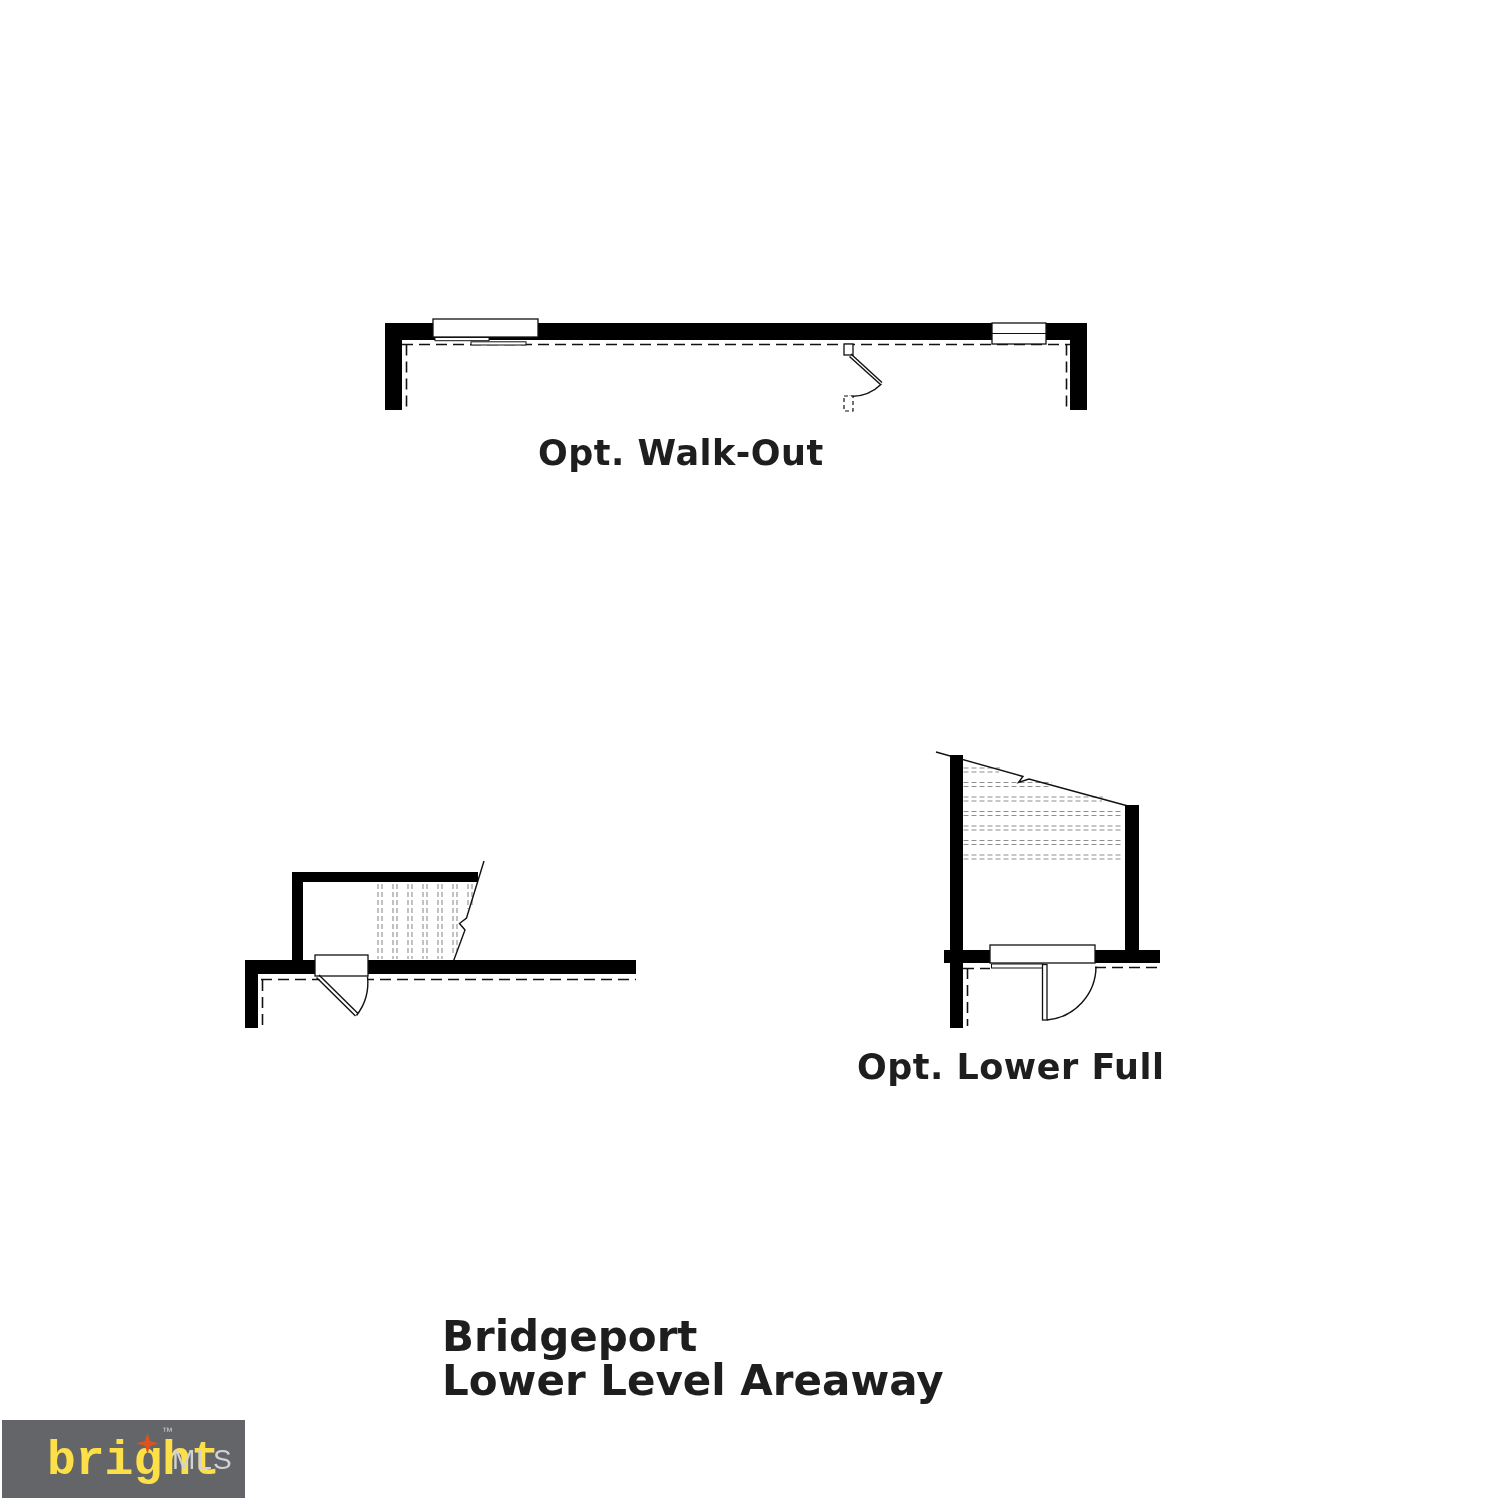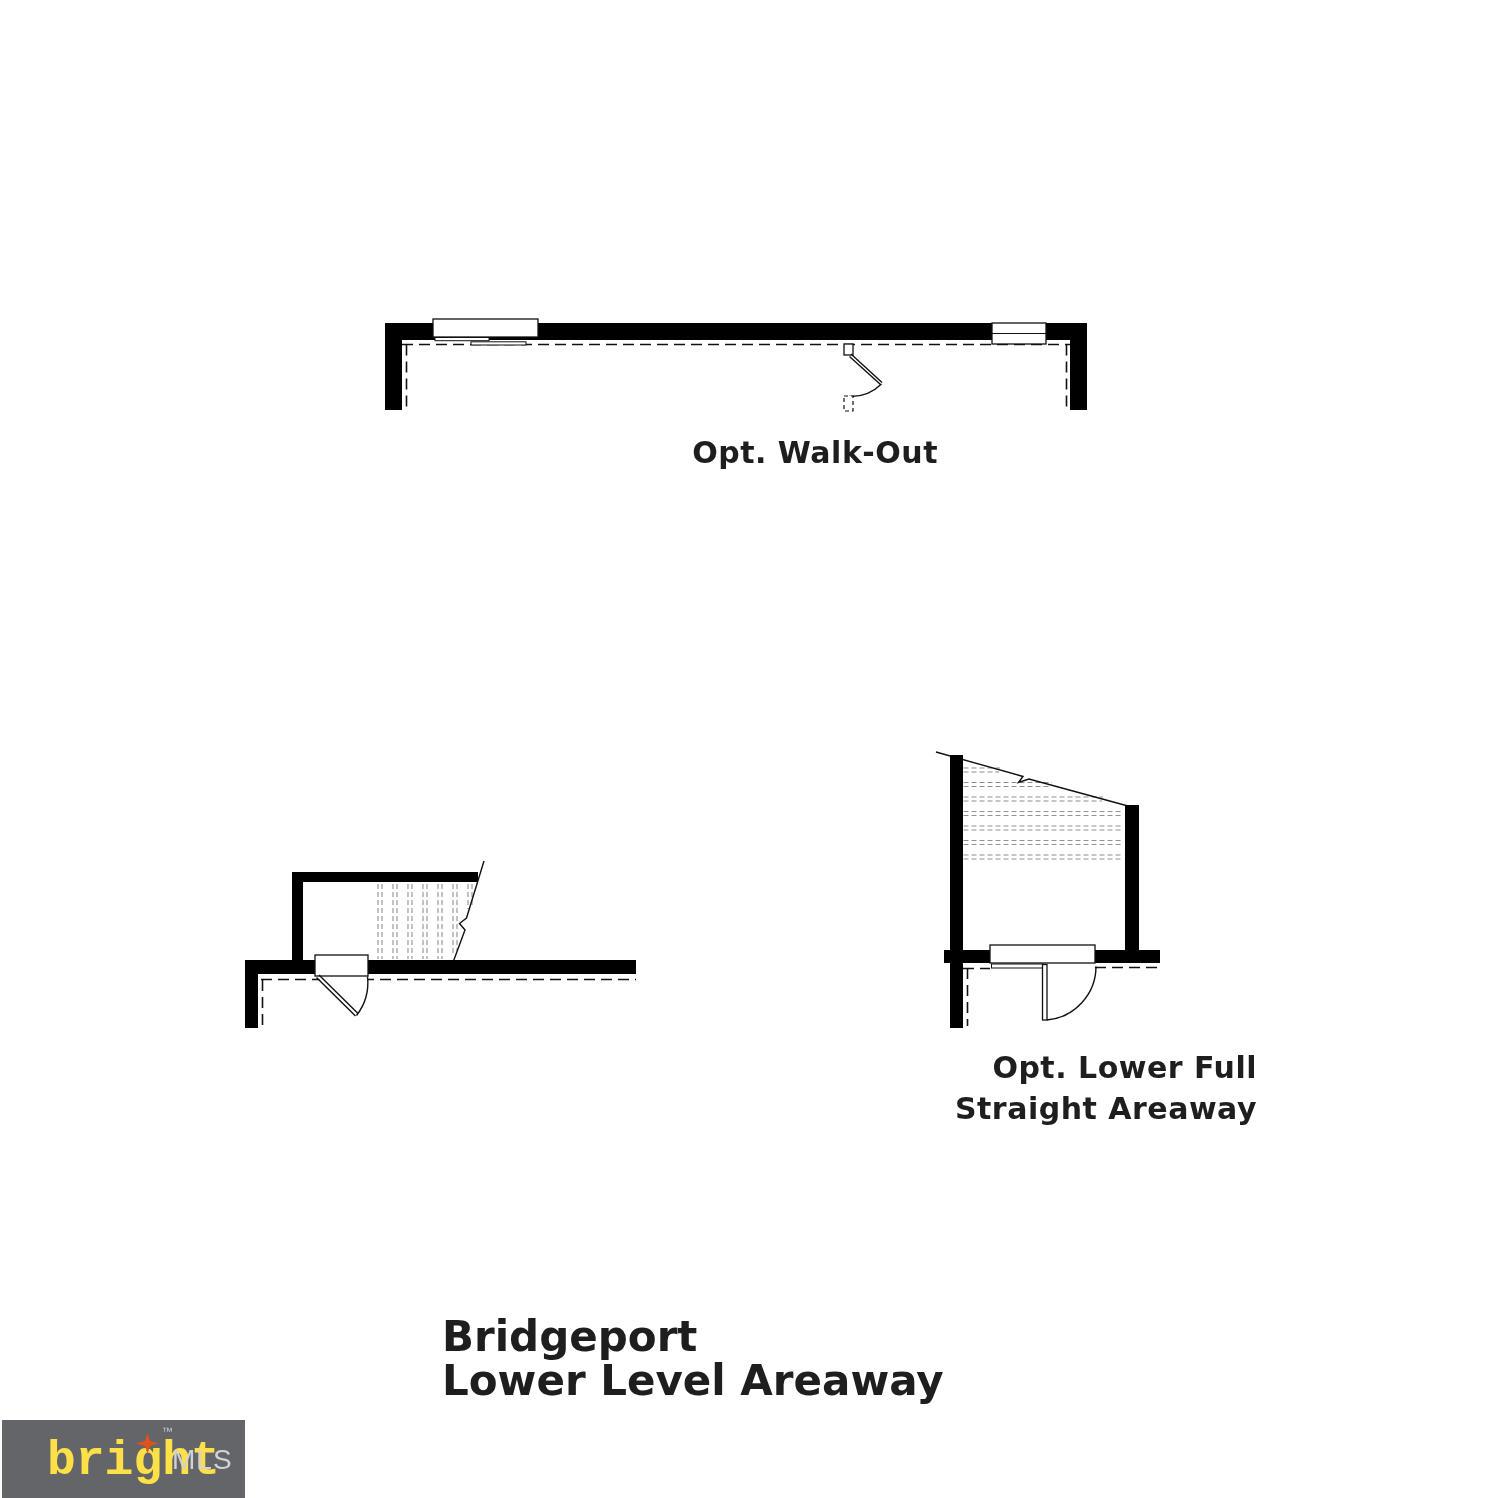--- a/index.html
+++ b/index.html
@@ -14,21 +14,21 @@
   .fixture{fill:#ffffff;stroke:#111111;stroke-width:1.3;}
   .thin{fill:#ffffff;stroke:#111111;stroke-width:1;}
   .dash{stroke:#111111;stroke-width:1.6;stroke-dasharray:11 6;fill:none;}
   .jamb-dashed{fill:#ffffff;stroke:#111111;stroke-width:1.2;stroke-dasharray:4 3;}
   .tread{stroke:#909090;stroke-width:1.1;stroke-dasharray:5 3;fill:none;}
   .line{stroke:#111111;stroke-width:1.4;fill:none;}
   .mask{fill:#ffffff;stroke:none;}
 
   
   .plan-label{
-    position:absolute;text-align:right;font-weight:700;font-size:30px;
+    position:absolute;text-align:left;font-weight:700;font-size:35px;
     line-height:41px;color:#1e1e1e;letter-spacing:.5px;white-space:nowrap;
   }
   .single{line-height:34px;}
   .main-title{
     position:absolute;left:442px;top:1315px;width:600px;text-align:left;
     font-weight:700;font-size:42px;line-height:44px;color:#1e1e1e;white-space:nowrap;
   }
 
   
   .logo-bar{
@@ -147,21 +147,20 @@
     </g>
   </svg>
 
   <div class="plan-label single" style="left:538px;top:436px;width:400px">Opt. Walk-Out</div>
 
   <div class="plan-label" style="left:240px;top:1049px;width:400px">
   </div>
 
   <div class="plan-label" style="left:857px;top:1047px;width:400px">
     <div>Opt. Lower Full</div>
-    <div>Straight Areaway</div>
   </div>
 
   <div class="main-title">
     <div>Bridgeport</div>
     <div>Lower Level Areaway</div>
   </div>
 
   <div class="logo-bar">
     <span class="logo-brand">bright</span>
     <svg class="logo-star" viewBox="0 0 24 24">

